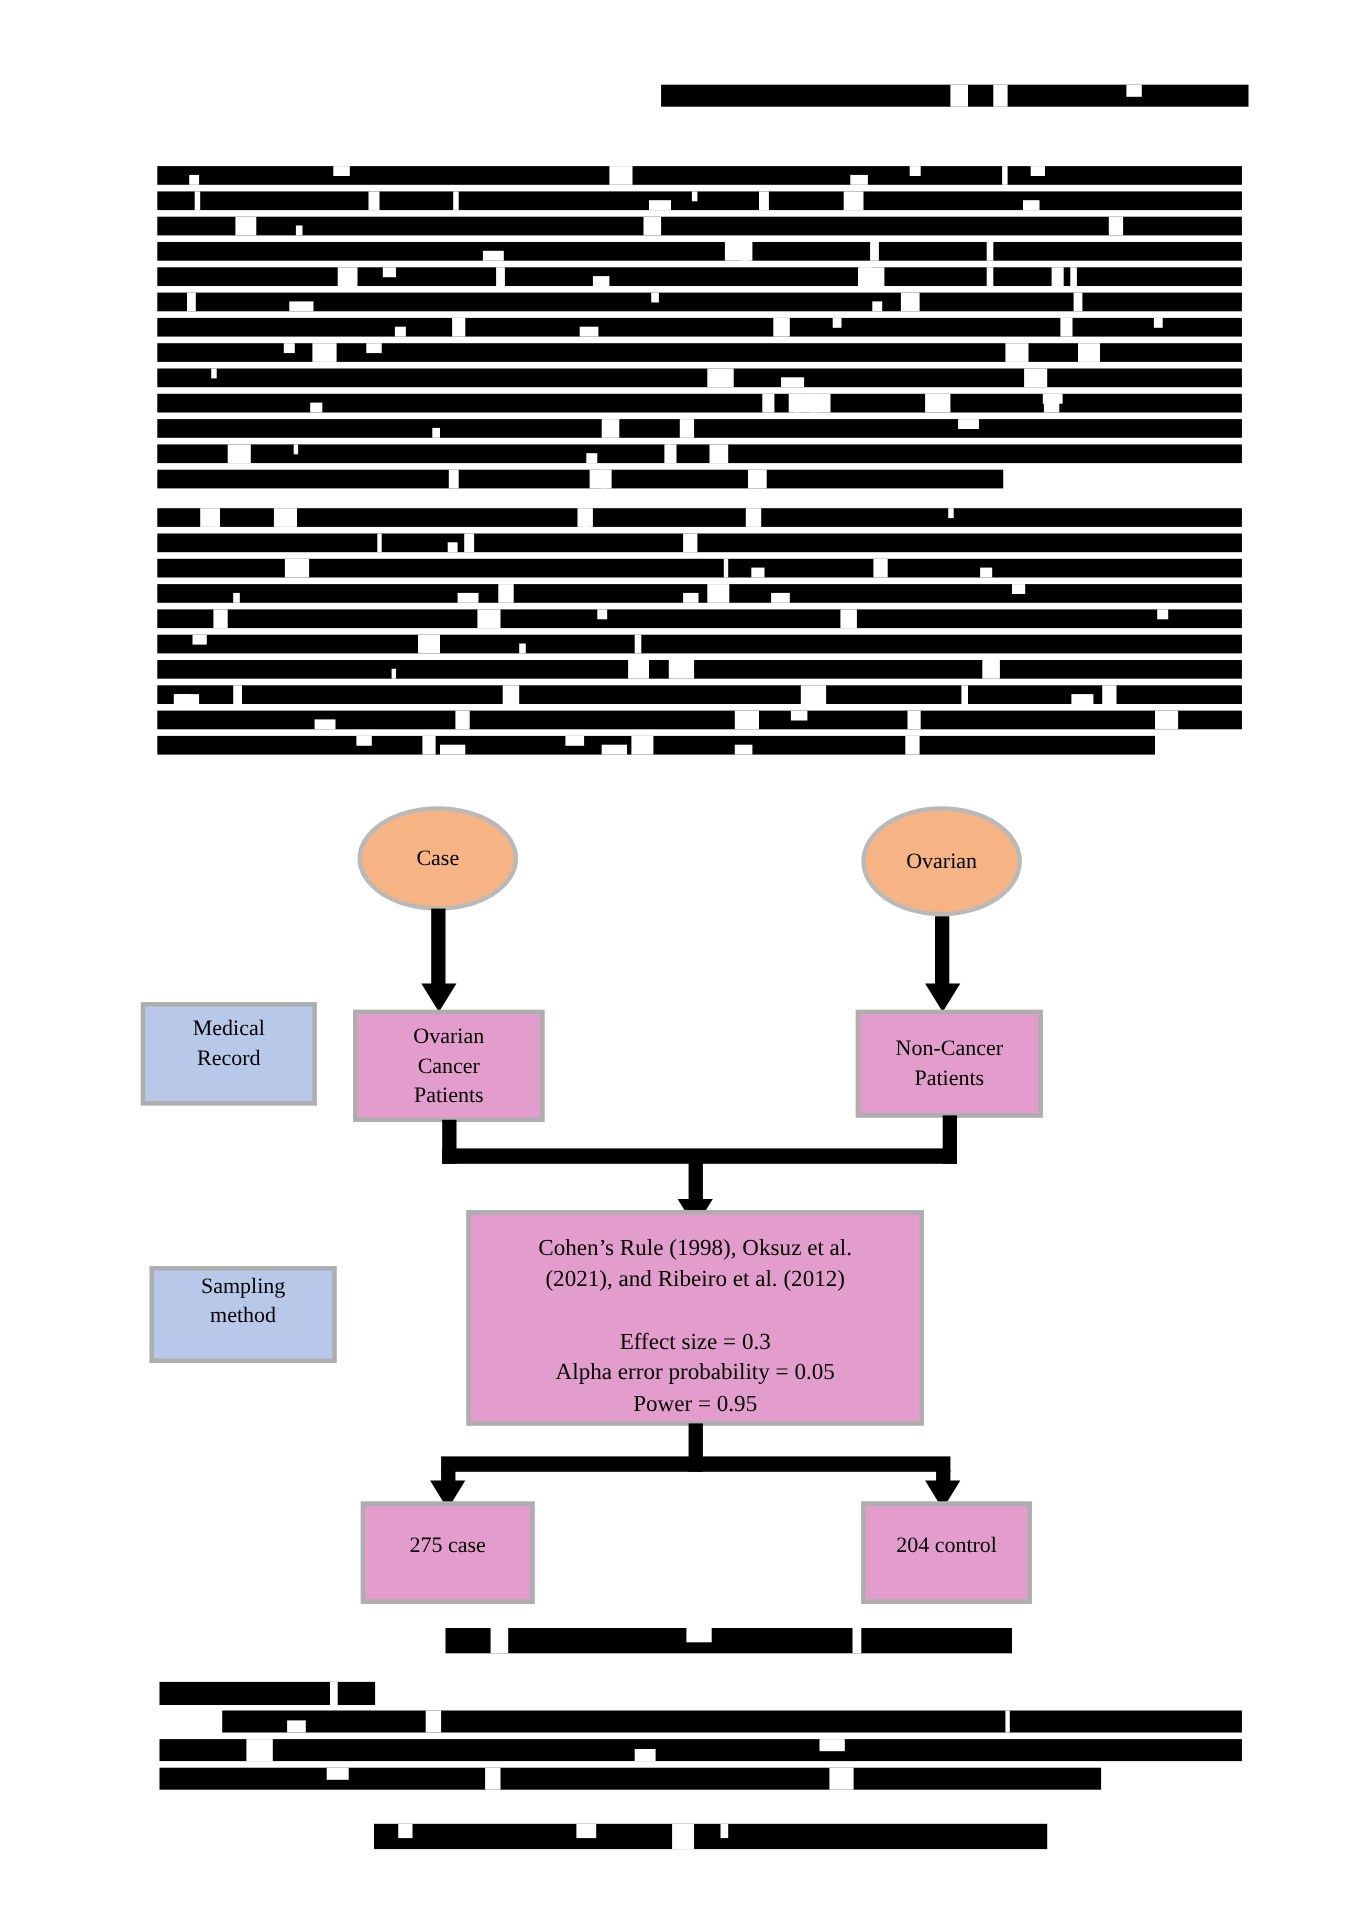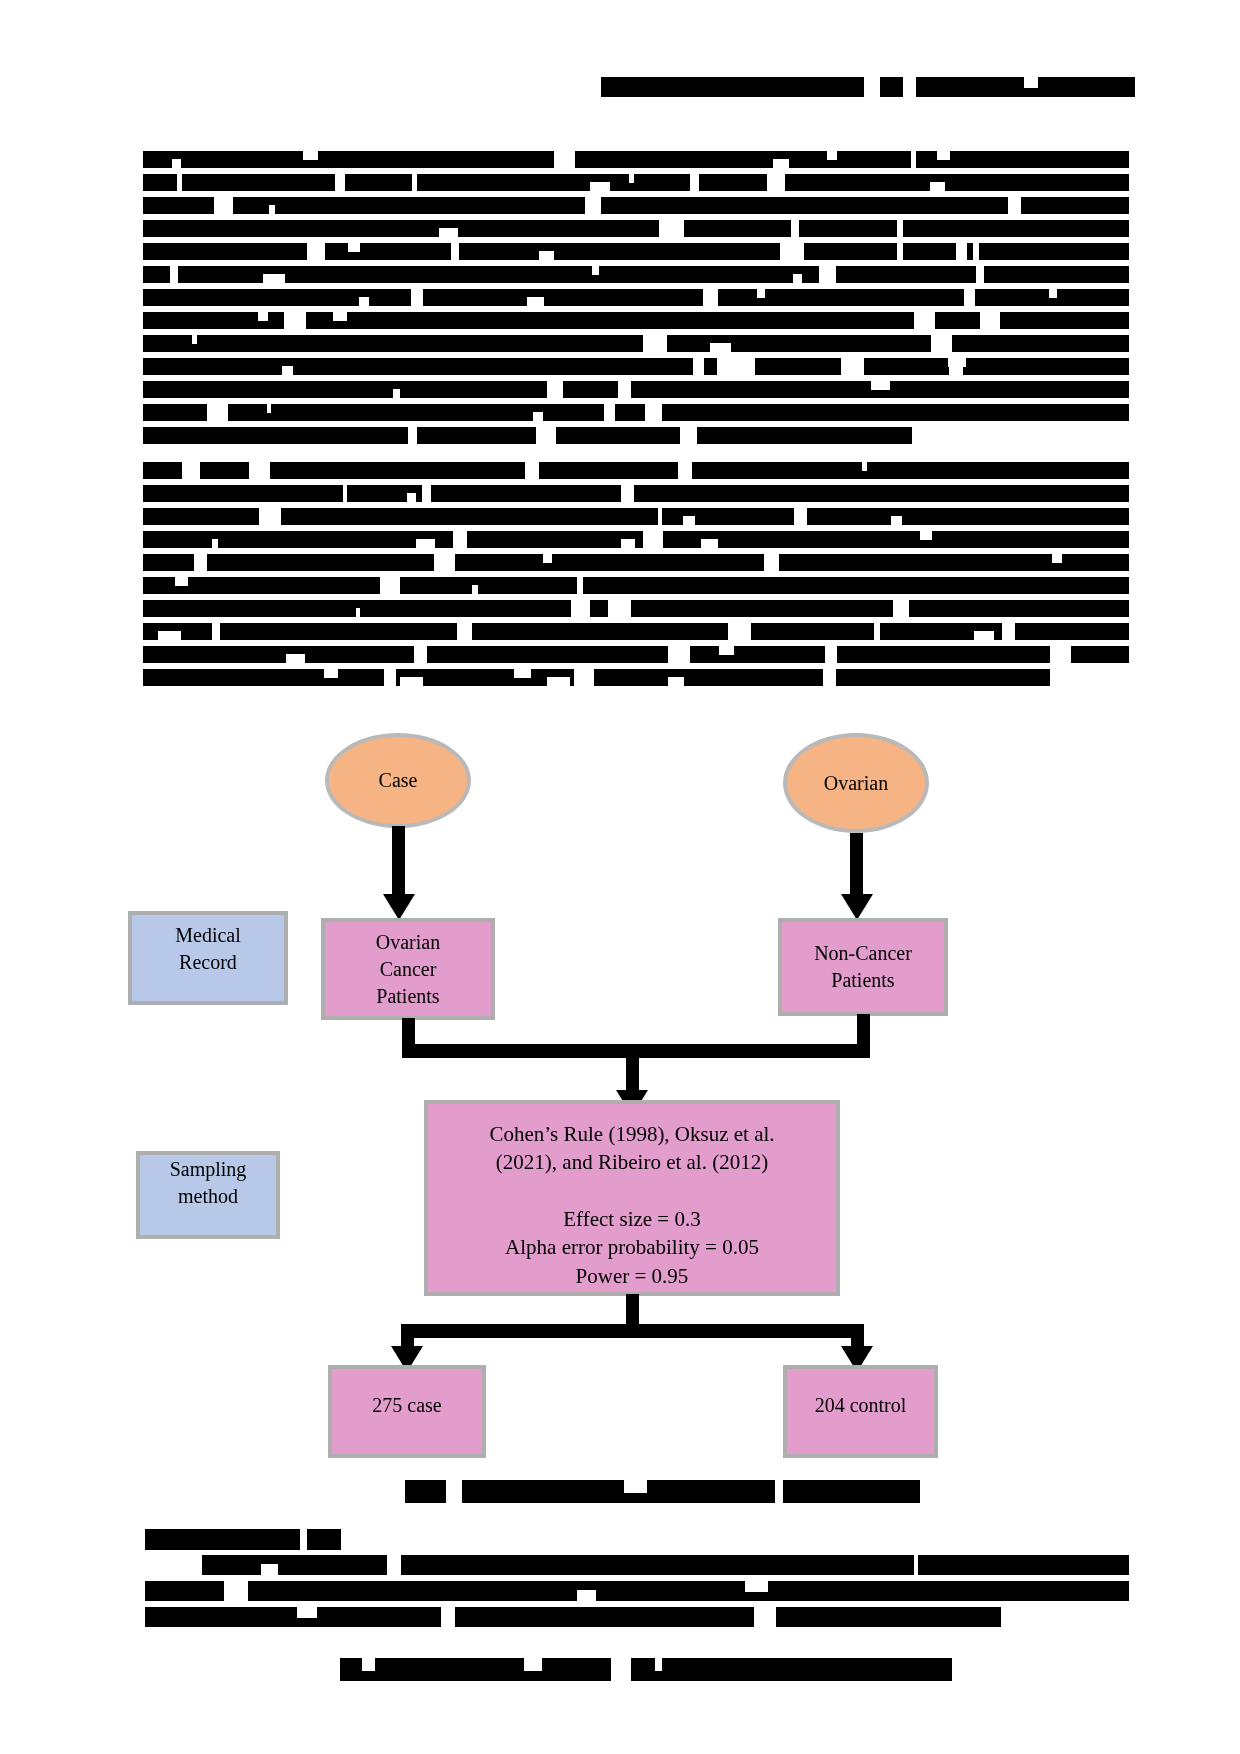--- a/index.html
+++ b/index.html
@@ -54,21 +54,21 @@
   #ovarian-box{left:321px;top:918px;width:174px;height:102px;}
   #noncancer-box{left:778px;top:918px;width:170px;height:98px;}
 
   #merge-left{left:402px;top:1018px;width:13px;height:40px;}
   #merge-right{left:857px;top:1014px;width:13px;height:44px;}
   #merge-bar{left:402px;top:1044px;width:468px;height:14px;}
   #merge-drop{left:626px;top:1056px;width:13px;height:38px;}
   #merge-head{left:616px;top:1090px;}
 
   #criteria-box{left:424px;top:1100px;width:416px;height:196px;font-size:21px;align-items:flex-start;padding-top:16px;}
-  #sampling-box{left:136px;top:1151px;width:144px;height:88px;padding-bottom:24px;}
+  #sampling-box{left:136px;top:1151px;width:170px;height:88px;padding-bottom:24px;}
 
   #big-drop{left:626px;top:1294px;width:13px;height:44px;}
   #split-bar{left:401px;top:1324px;width:463px;height:14px;}
   #split-left-line{left:401px;top:1336px;width:13px;height:12px;}
   #split-left-head{left:391px;top:1346px;}
   #split-right-line{left:851px;top:1336px;width:13px;height:12px;}
   #split-right-head{left:841px;top:1346px;}
 
   #case-result-box{left:328px;top:1365px;width:158px;height:93px;padding-bottom:12px;}
   #control-result-box{left:783px;top:1365px;width:155px;height:93px;padding-bottom:12px;}

